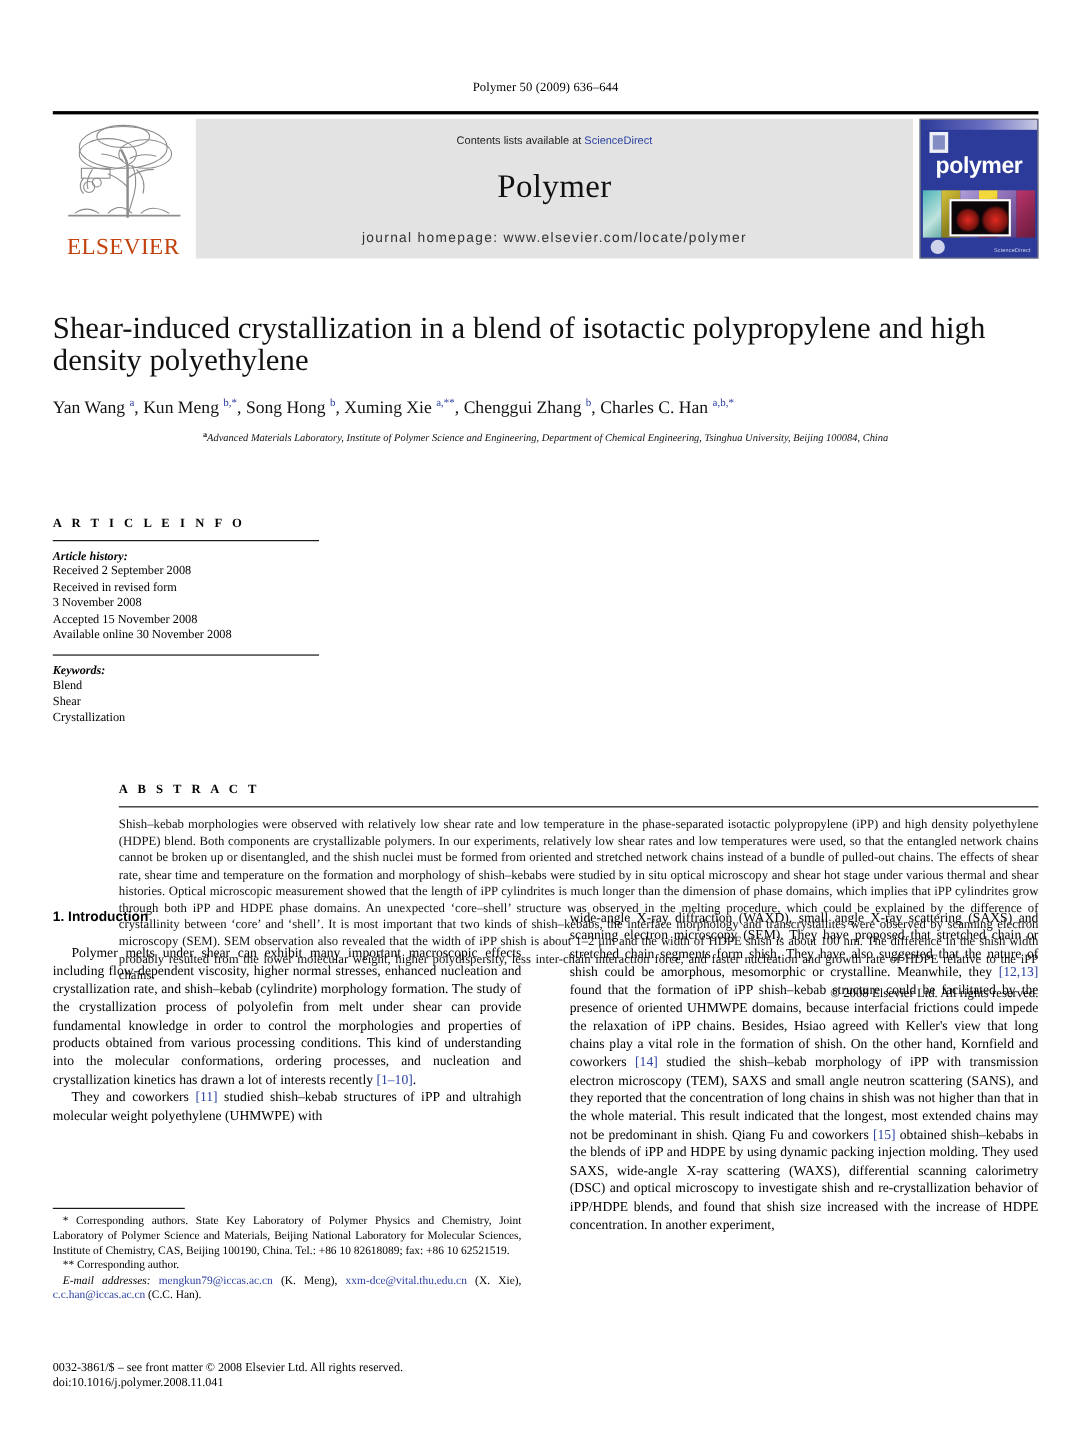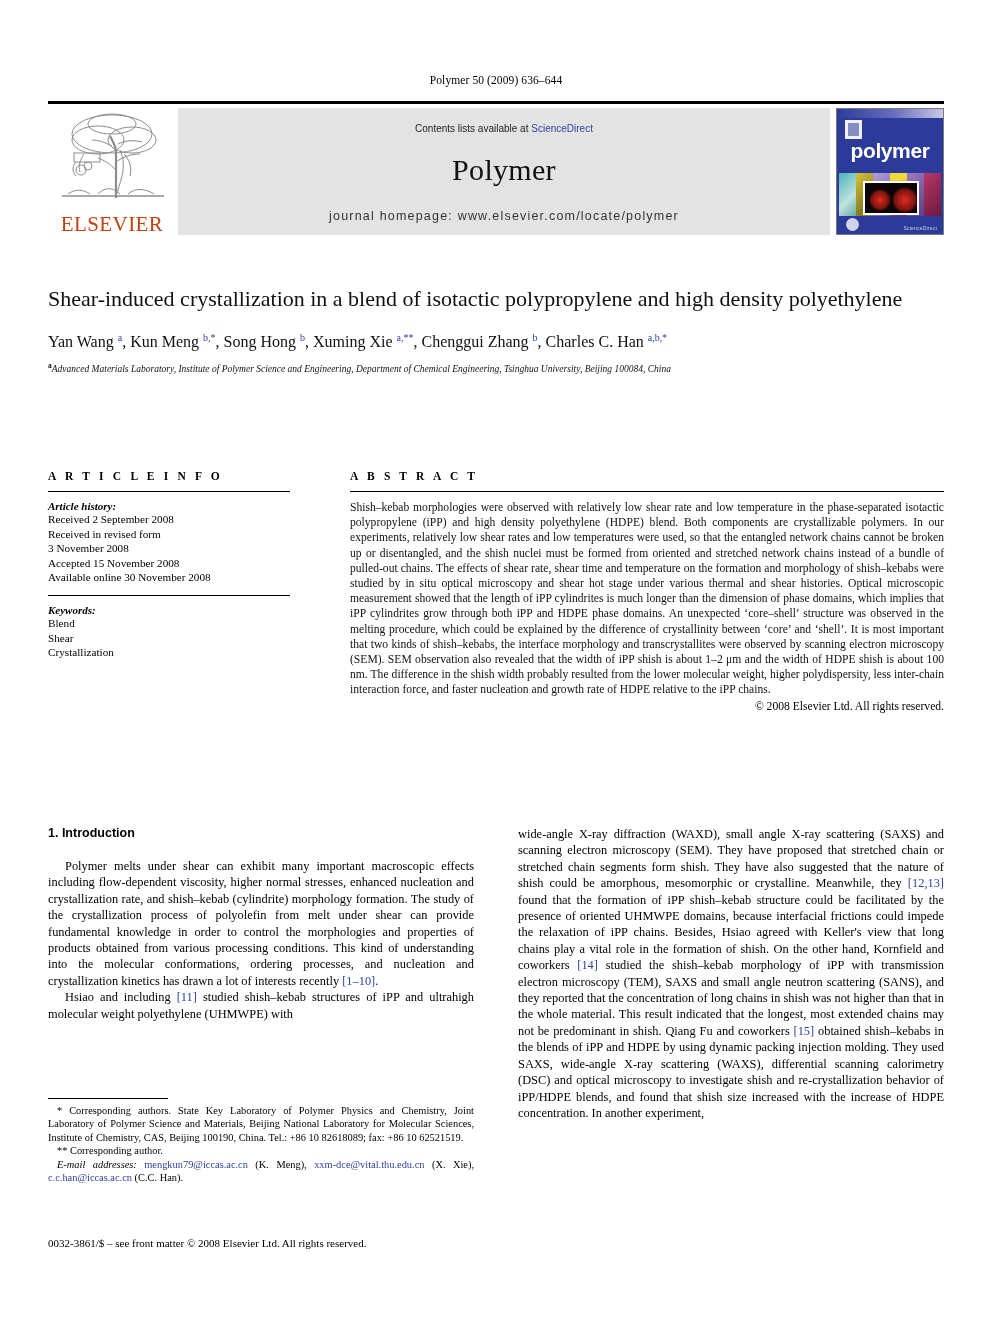--- a/index.html
+++ b/index.html
@@ -192,49 +192,51 @@
     letter-spacing: .2px;
   }
 
   
   .title-block {
     position: absolute;
     top: 284px; left: 48px; width: 896px;
   }
   .art-title {
     font-family: "Liberation Serif", serif;
-    font-size: 22px;
+    font-size: 28px;
     line-height: 29px;
     color: #111;
   }
   .authors {
     margin-top: 14px;
     font-family: "Liberation Serif", serif;
     font-size: 16px;
     color: #111;
     line-height: 21px;
   }
   .authors sup { color: #2b3fa0; font-size: 10px; }
   .affils {
     margin-top: 8px;
     font-style: italic;
     font-size: 9.5px;
     line-height: 12.5px;
     color: #111;
+    text-align: center;
   }
   .affils sup { font-style: normal; font-weight: bold; font-size: 7.5px; }
 
   
   .info-abs {
     position: absolute;
     top: 470px; left: 48px;
     width: 896px;
   }
   .ia-head {
     display: flex;
+    flex-direction: column;
   }
   .col-info { width: 242px; flex: 0 0 242px; }
   .col-abs { flex: 1 1 auto; margin-left: 60px; }
   .sec-label {
     font-family: "Liberation Serif", serif;
     font-weight: bold;
     font-size: 11.5px;
     letter-spacing: 3.2px;
   }
   .hr-thin {
@@ -426,35 +428,36 @@
         <div class="abstract-text">Shish–kebab morphologies were observed with relatively low shear rate and low temperature in the phase-separated isotactic polypropylene (iPP) and high density polyethylene (HDPE) blend. Both components are crystallizable polymers. In our experiments, relatively low shear rates and low temperatures were used, so that the entangled network chains cannot be broken up or disentangled, and the shish nuclei must be formed from oriented and stretched network chains instead of a bundle of pulled-out chains. The effects of shear rate, shear time and temperature on the formation and morphology of shish–kebabs were studied by in situ optical microscopy and shear hot stage under various thermal and shear histories. Optical microscopic measurement showed that the length of iPP cylindrites is much longer than the dimension of phase domains, which implies that iPP cylindrites grow through both iPP and HDPE phase domains. An unexpected ‘core–shell’ structure was observed in the melting procedure, which could be explained by the difference of crystallinity between ‘core’ and ‘shell’. It is most important that two kinds of shish–kebabs, the interface morphology and transcrystallites were observed by scanning electron microscopy (SEM). SEM observation also revealed that the width of iPP shish is about 1–2 μm and the width of HDPE shish is about 100 nm. The difference in the shish width probably resulted from the lower molecular weight, higher polydispersity, less inter-chain interaction force, and faster nucleation and growth rate of HDPE relative to the iPP chains.</div>
         <div class="copyright">© 2008 Elsevier Ltd. All rights reserved.</div>
       </div>
     </div>
   </div>
 
   <div class="body-cols">
     <div class="bcol left">
       <div class="h2">1. Introduction</div>
       <p class="p"><span>Polymer melts under shear can exhibit many important macroscopic effects including flow-dependent viscosity, higher normal stresses, enhanced nucleation and crystallization rate, and shish–kebab (cylindrite) morphology formation. The study of the crystallization process of polyolefin from melt under shear can provide fundamental knowledge in order to control the morphologies and properties of products obtained from various processing conditions. This kind of understanding into the molecular conformations, ordering processes, and nucleation and crystallization kinetics has drawn a lot of interests recently </span><span class="ref">[1–10]</span><span>.</span></p>
-      <p class="p"><span>Hsiao and including </span><span class="ref">[11]</span><span> studied shish–kebab structures of iPP and ultrahigh molecular weight polyethylene (UHMWPE) with</span></p>
+      <p class="p"><span>They and coworkers </span><span class="ref">[11]</span><span> studied shish–kebab structures of iPP and ultrahigh molecular weight polyethylene (UHMWPE) with</span></p>
     </div>
 
     <div class="bcol right">
       <p class="p cont"><span>wide-angle X-ray diffraction (WAXD), small angle X-ray scattering (SAXS) and scanning electron microscopy (SEM). They have proposed that stretched chain or stretched chain segments form shish. They have also suggested that the nature of shish could be amorphous, mesomorphic or crystalline. Meanwhile, they </span><span class="ref">[12,13]</span><span> found that the formation of iPP shish–kebab structure could be facilitated by the presence of oriented UHMWPE domains, because interfacial frictions could impede the relaxation of iPP chains. Besides, Hsiao agreed with Keller's view that long chains play a vital role in the formation of shish. On the other hand, Kornfield and coworkers </span><span class="ref">[14]</span><span> studied the shish–kebab morphology of iPP with transmission electron microscopy (TEM), SAXS and small angle neutron scattering (SANS), and they reported that the concentration of long chains in shish was not higher than that in the whole material. This result indicated that the longest, most extended chains may not be predominant in shish. Qiang Fu and coworkers </span><span class="ref">[15]</span><span> obtained shish–kebabs in the blends of iPP and HDPE by using dynamic packing injection molding. They used SAXS, wide-angle X-ray scattering (WAXS), differential scanning calorimetry (DSC) and optical microscopy to investigate shish and re-crystallization behavior of iPP/HDPE blends, and found that shish size increased with the increase of HDPE concentration. In another experiment,</span></p>
     </div>
   </div>
 
   <div class="footnotes">
     <div class="fn-rule"></div>
     <div class="fn fn-indent">* Corresponding authors. State Key Laboratory of Polymer Physics and Chemistry, Joint Laboratory of Polymer Science and Materials, Beijing National Laboratory for Molecular Sciences, Institute of Chemistry, CAS, Beijing 100190, China. Tel.: +86 10 82618089; fax: +86 10 62521519.</div>
     <div class="fn fn-indent">** Corresponding author.</div>
     <div class="fn fn-indent">
       <span class="email-label">E-mail addresses:</span>
       <span class="mail">mengkun79@iccas.ac.cn</span><span> (K. Meng), </span><span class="mail">xxm-dce@vital.thu.edu.cn</span><span> (X. Xie), </span><span class="mail">c.c.han@iccas.ac.cn</span><span> (C.C. Han).</span>
     </div>
   </div>
 
   <div class="issn">
     <div>0032-3861/$ – see front matter © 2008 Elsevier Ltd. All rights reserved.</div>
+    <div>doi:10.1016/j.polymer.2008.11.041</div>
   </div>
 
 </div>
 
 </body></html>

